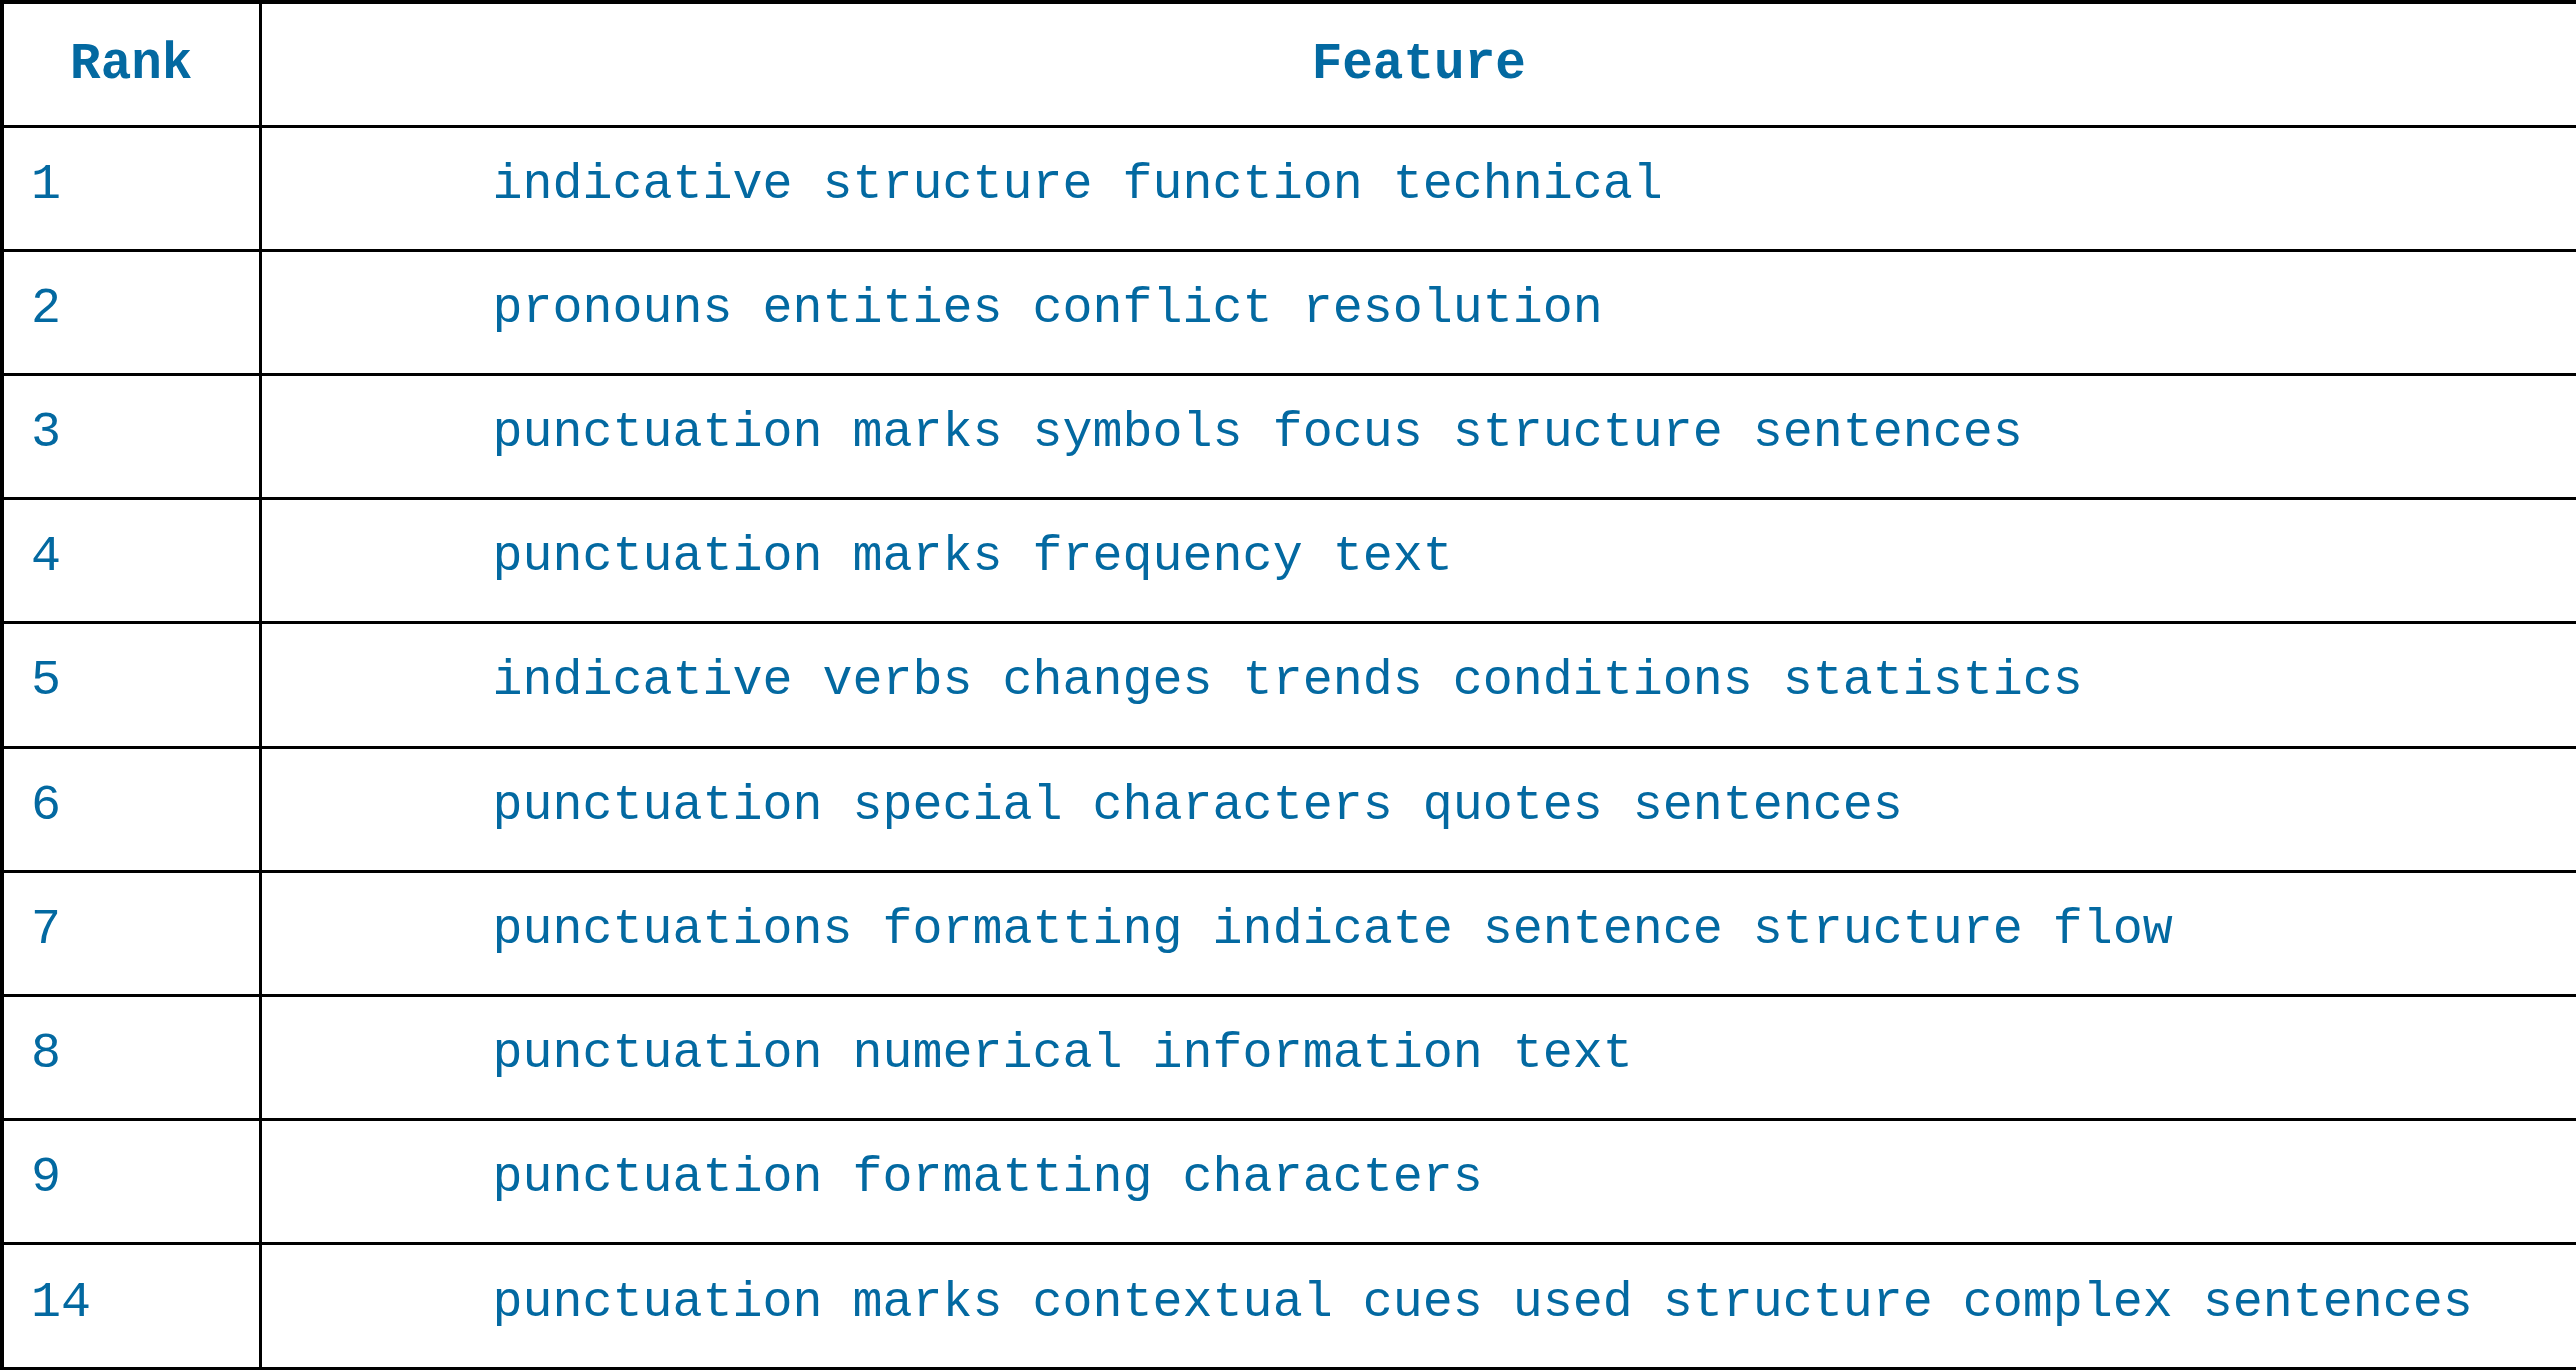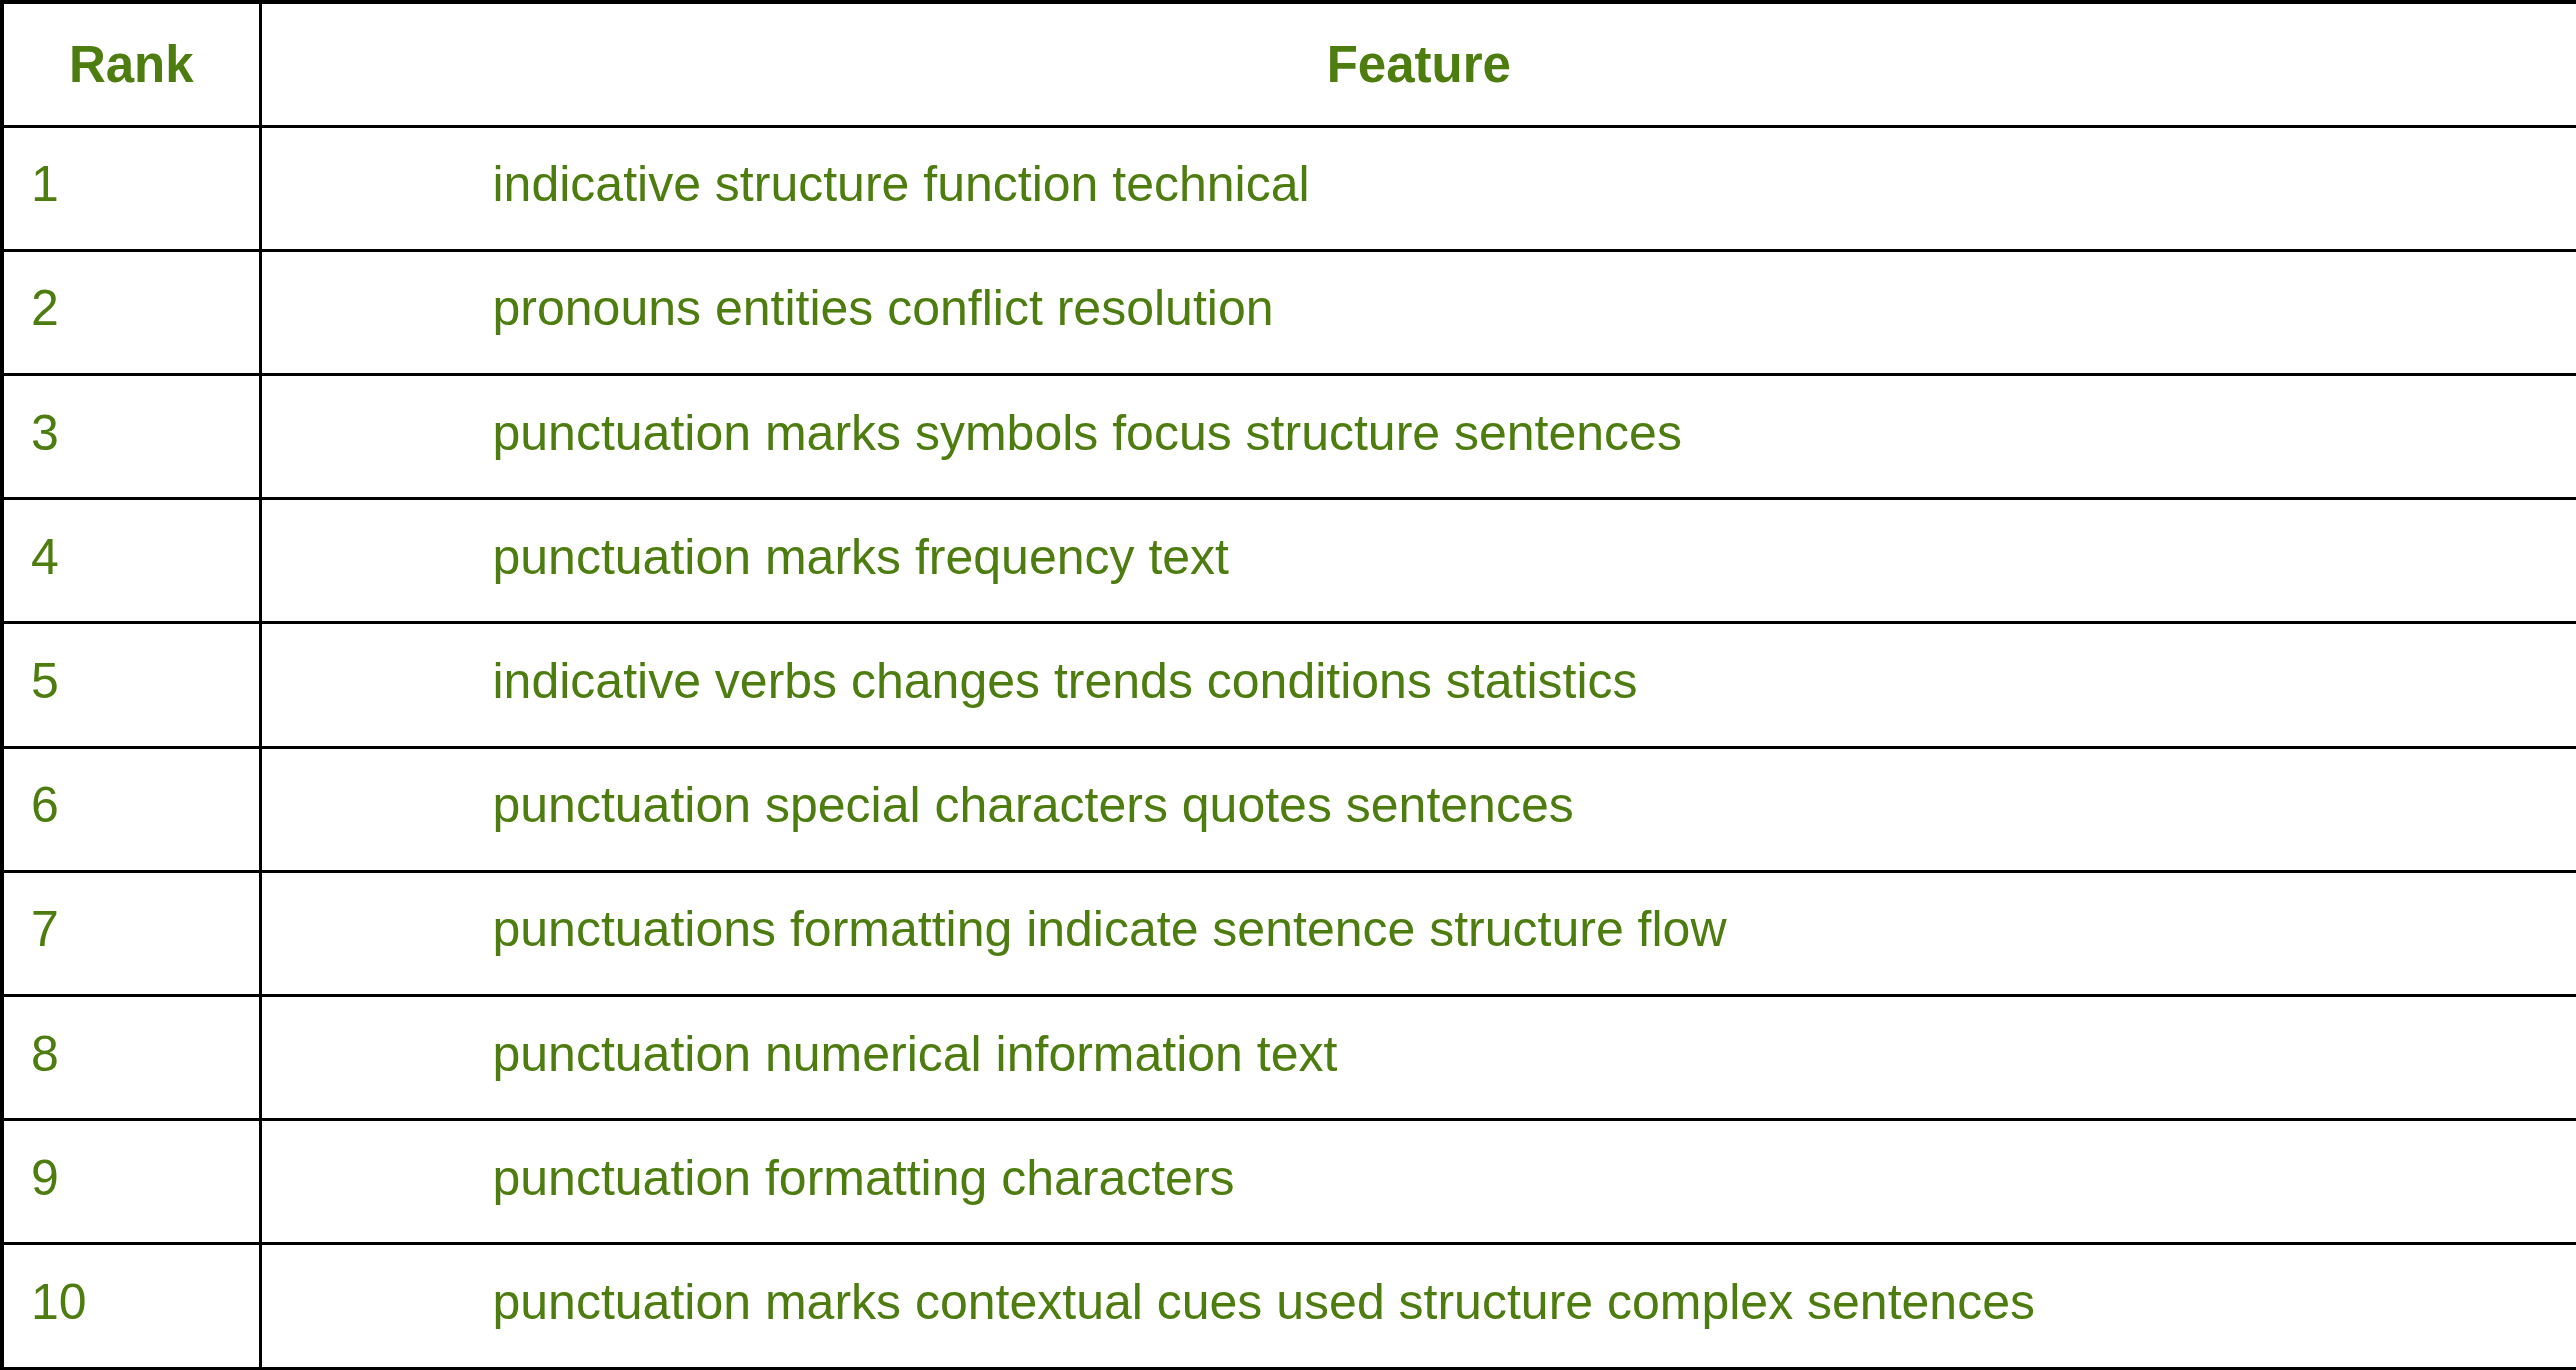--- a/index.html
+++ b/index.html
@@ -6,22 +6,22 @@
     margin: 0;
     padding: 0;
     background: #ffffff;
     overflow: hidden;
   }
   .stage {
     position: relative;
     width: 2576px;
     height: 1371px;
     background: #ffffff;
-    font-family: Liberation Sans, sans-serif;
-    color: #4d7c0f;
+    font-family: Liberation Mono, monospace;
+    color: #0369a1;
     box-sizing: border-box;
   }
   table.feature-table {
     width: 2576px;
     height: 1371px;
     border-collapse: collapse;
     table-layout: fixed;
     background: #ffffff;
   }
   table.feature-table th,
@@ -106,19 +106,19 @@
       </tr>
       <tr>
         <td class="rank-cell">8</td>
         <td class="feature-cell">punctuation numerical information text</td>
       </tr>
       <tr>
         <td class="rank-cell">9</td>
         <td class="feature-cell">punctuation formatting characters</td>
       </tr>
       <tr>
-        <td class="rank-cell">10</td>
+        <td class="rank-cell">14</td>
         <td class="feature-cell">punctuation marks contextual cues used structure complex sentences</td>
       </tr>
     </tbody>
   </table>
 </div>
 
 
 </body></html>

